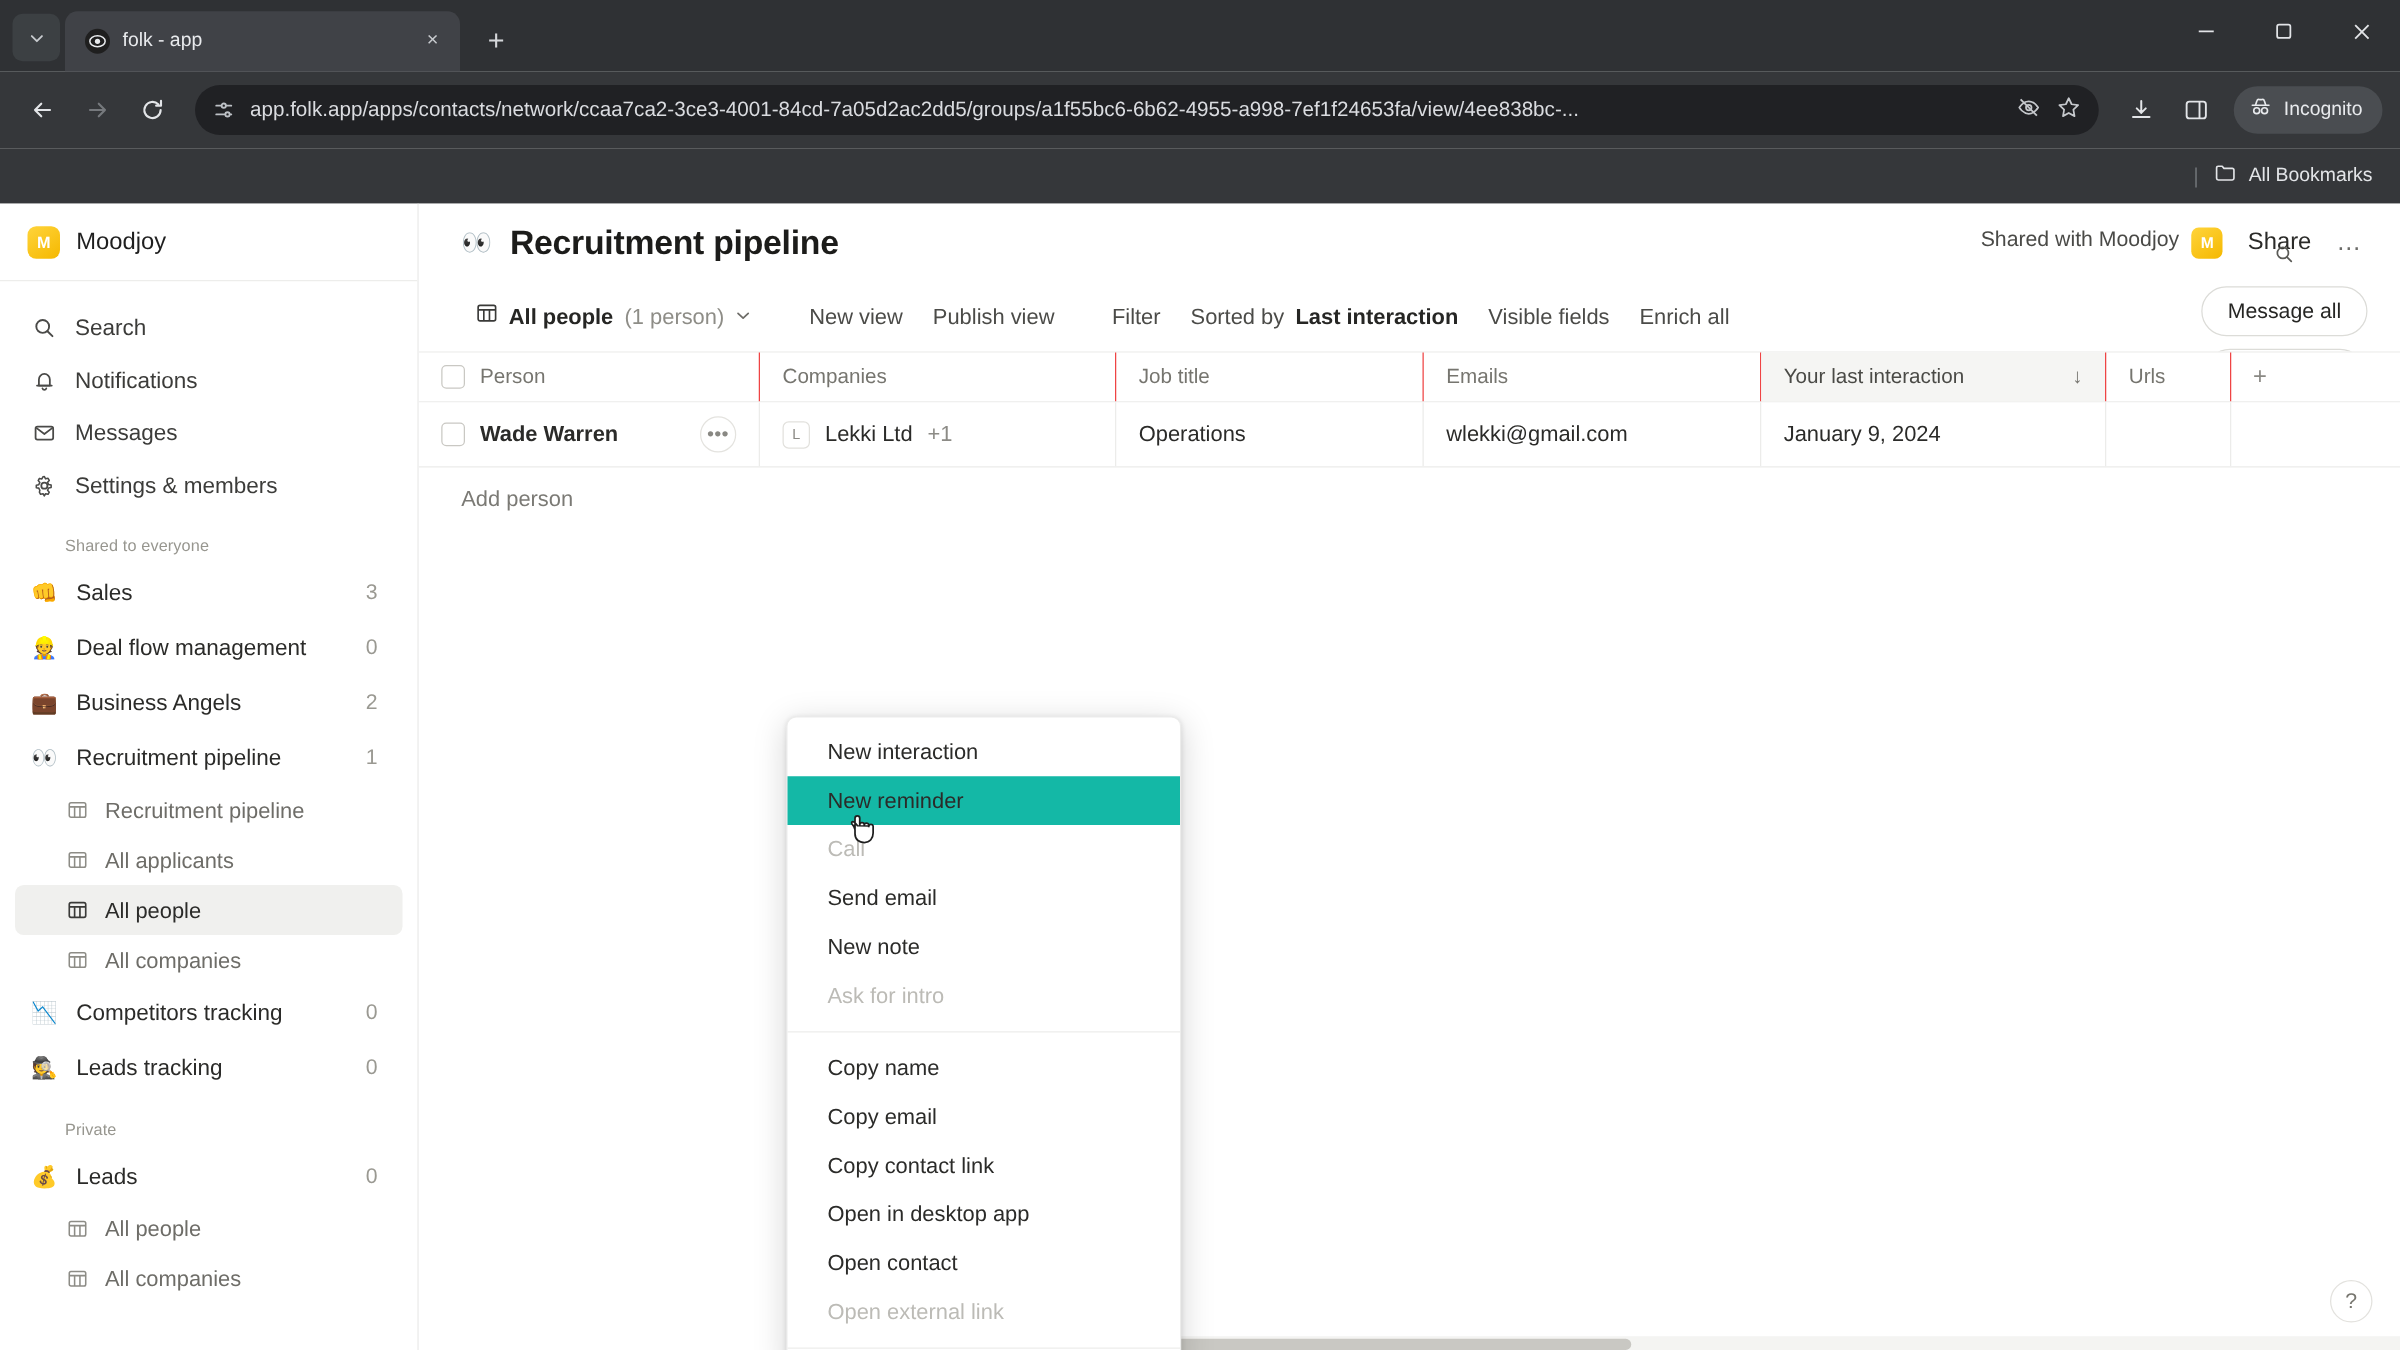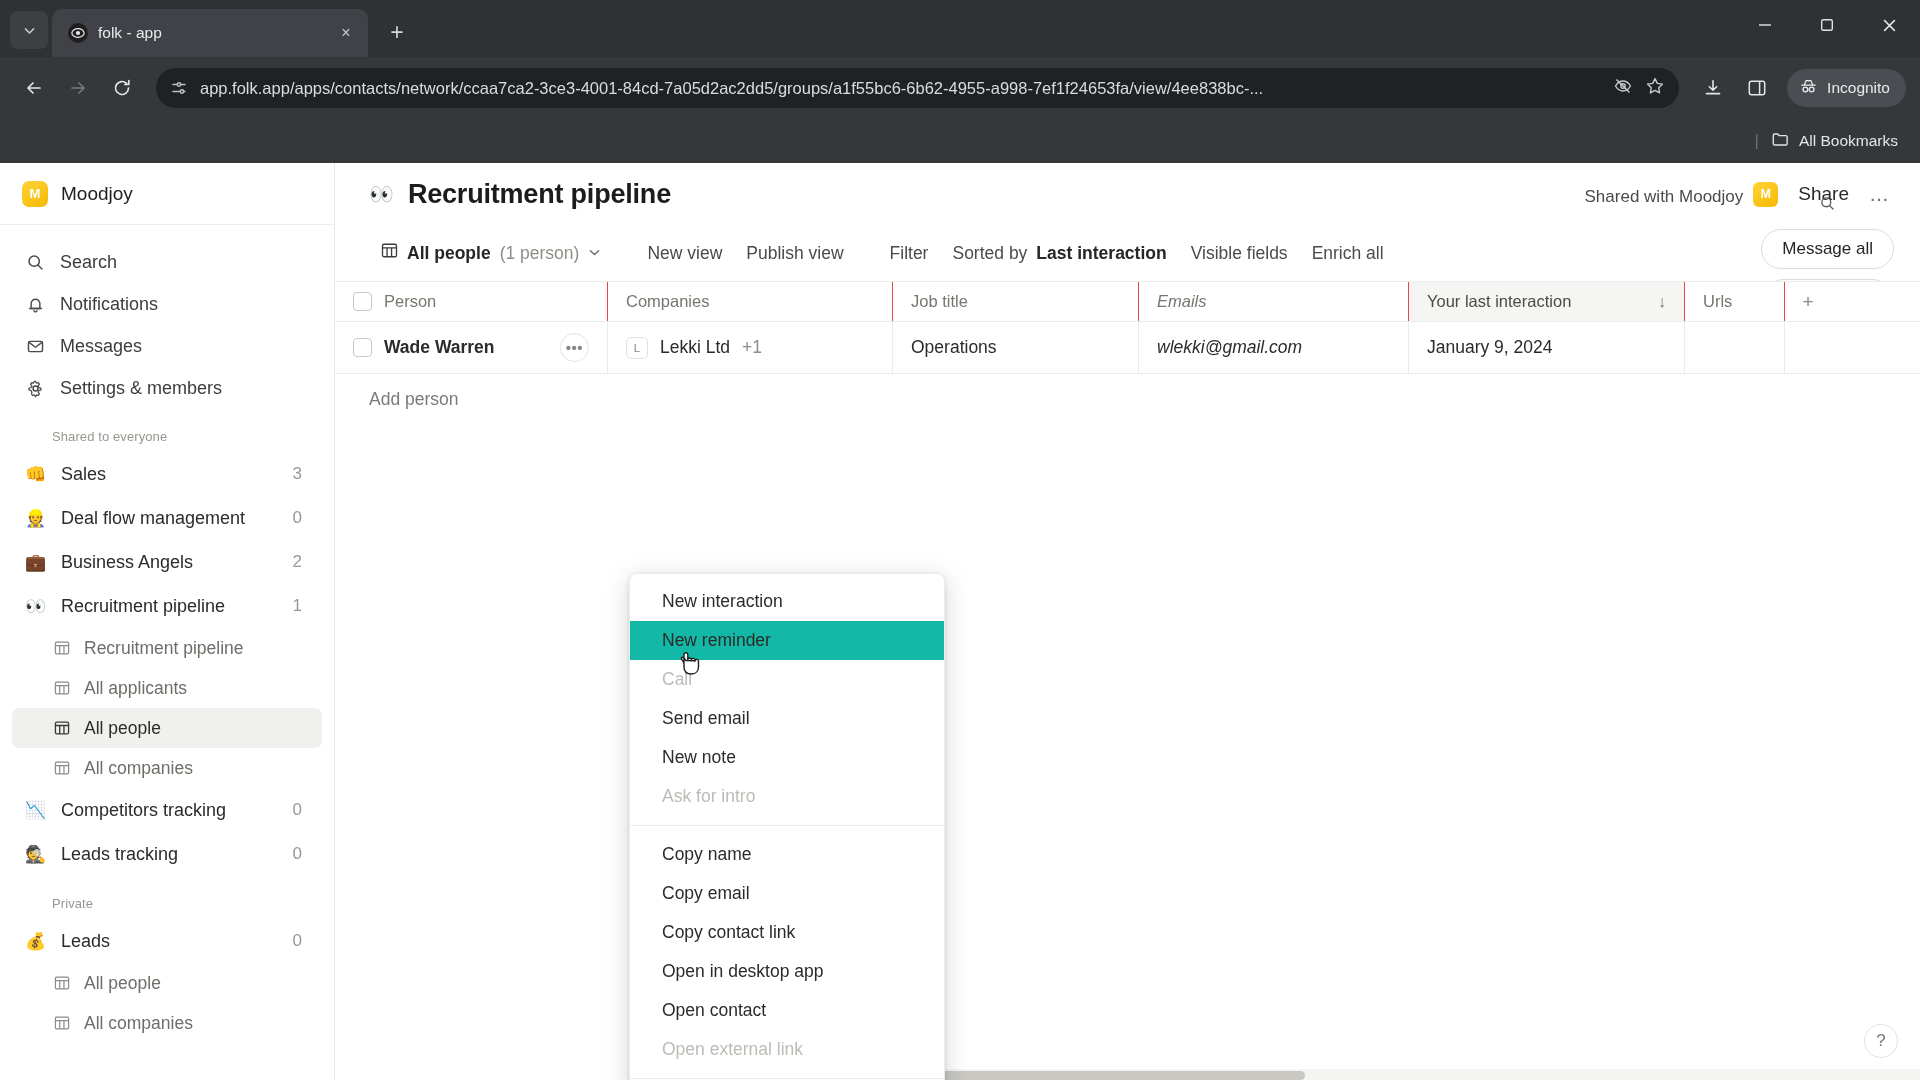--- a/index.html
+++ b/index.html
@@ -165,21 +165,21 @@
 
   
   .main { flex: 1; display: flex; flex-direction: column; min-width: 0; background:#fff; }
   .pagehead {
     height: 62px; display: flex; align-items: center;
     padding: 0 30px 0 34px; gap: 14px; flex: none;
   }
   .pagehead .emoji { font-size: 20px; }
   .pagetitle { font-size: 27px; font-weight: 700; color: #1c1c1a; letter-spacing: -.2px; }
   .ph-right { margin-left: auto; display: flex; align-items: center; gap: 20px; }
-  .shared { display:flex; align-items:flex-end; gap:10px; font-size:17px; color:#4a4a47; }
+  .shared { display:flex; align-items:flex-start; gap:10px; font-size:17px; color:#4a4a47; }
   .shared-av {
     width: 25px; height: 25px; border-radius: 6px;
     background: linear-gradient(145deg,#ffd43b,#f5b800);
     color:#fff; font-size:12.5px; font-weight:700;
     display:flex; align-items:center; justify-content:center;
   }
   .share-btn { font-size: 19px; color: #2b2b29; }
   .dots-btn { font-size: 20px; color: #6b6b68; letter-spacing:1px; }
 
   .viewbar {
@@ -210,21 +210,21 @@
   }
   .th {
     display: flex; align-items: center; gap: 12px;
     padding: 0 18px; border-right: 1px solid #ef4444;
   }
   .th.sorted { background: #f5f5f3; color:#4a4a46; }
   .th .sortic { margin-left: auto; color:#76756f; }
   .c-person { width: 273px; flex:none; }
   .c-comp   { width: 285px; flex:none; }
   .c-job    { width: 246px; flex:none; }
-  .c-email  { width: 270px; flex:none;font-style:italic; }
+  .c-email  { width: 270px; flex:none; }
   .c-last   { width: 276px; flex:none; }
   .c-urls   { width: 100px; flex:none; }
   .th-add { width: 46px; display:flex; align-items:center; justify-content:center; color:#8a8984; font-size:19px; }
 
   .chk {
     width: 19px; height: 19px; border: 1.6px solid #c9c8c3;
     border-radius: 4px; flex: none; background:#fff;
   }
 
   .trow {

